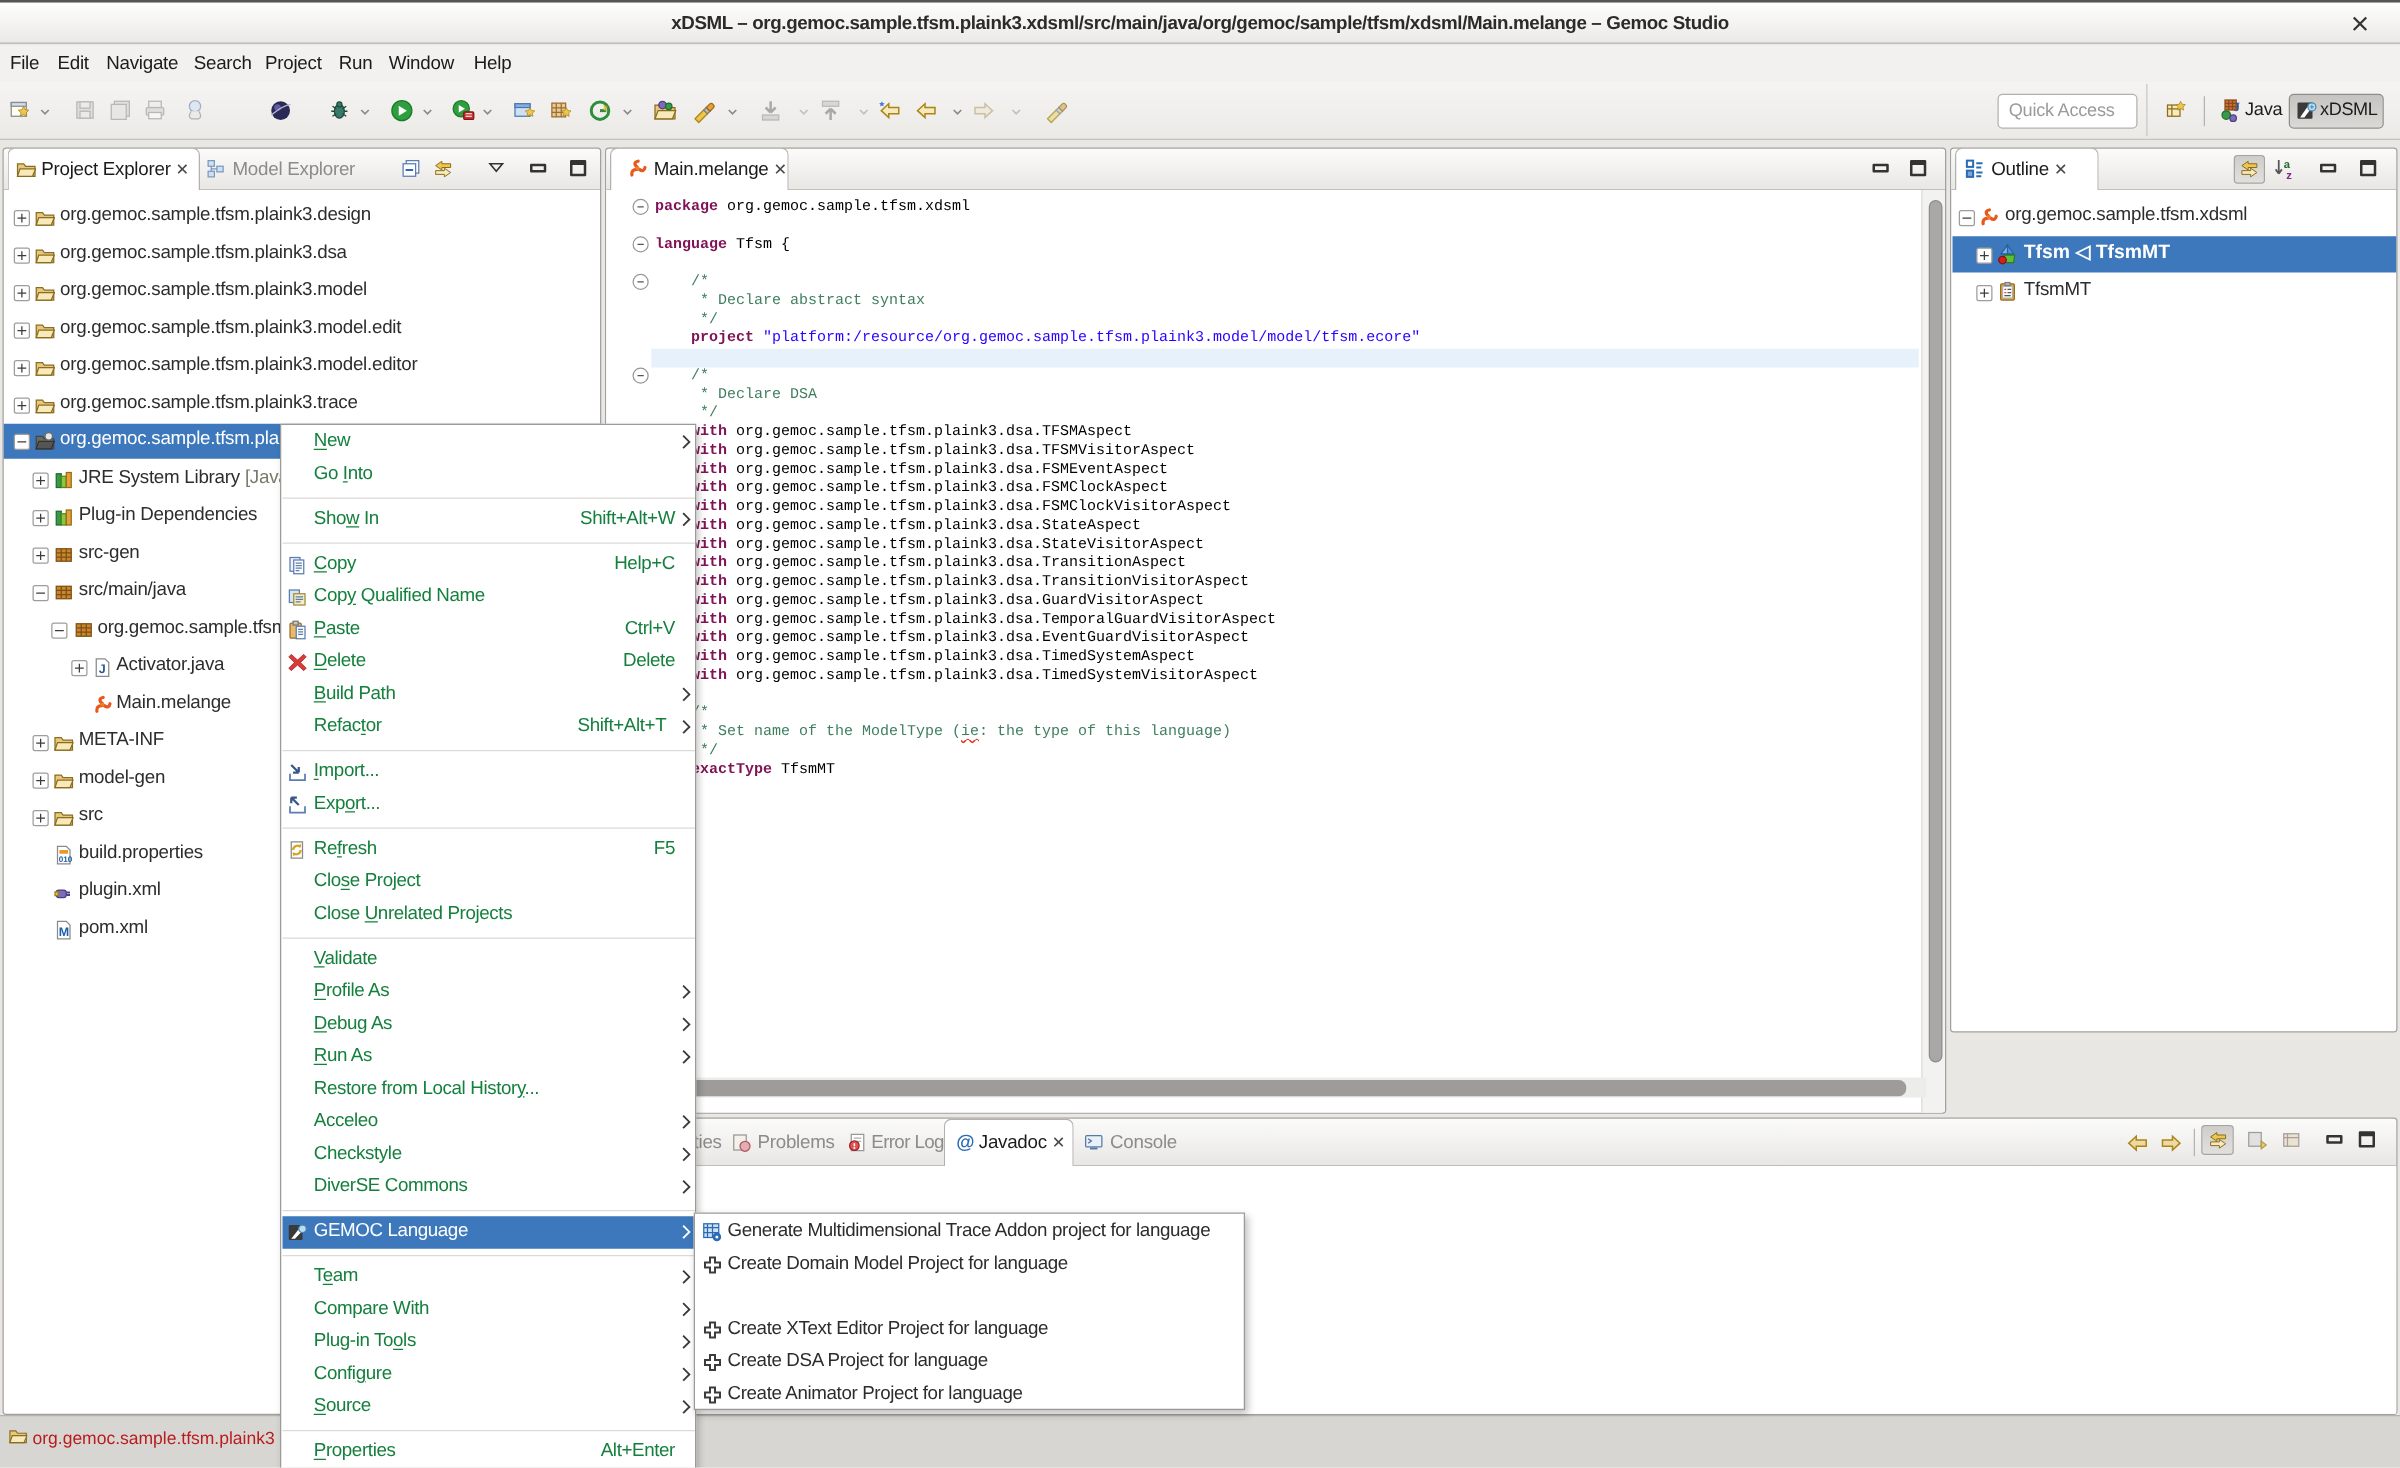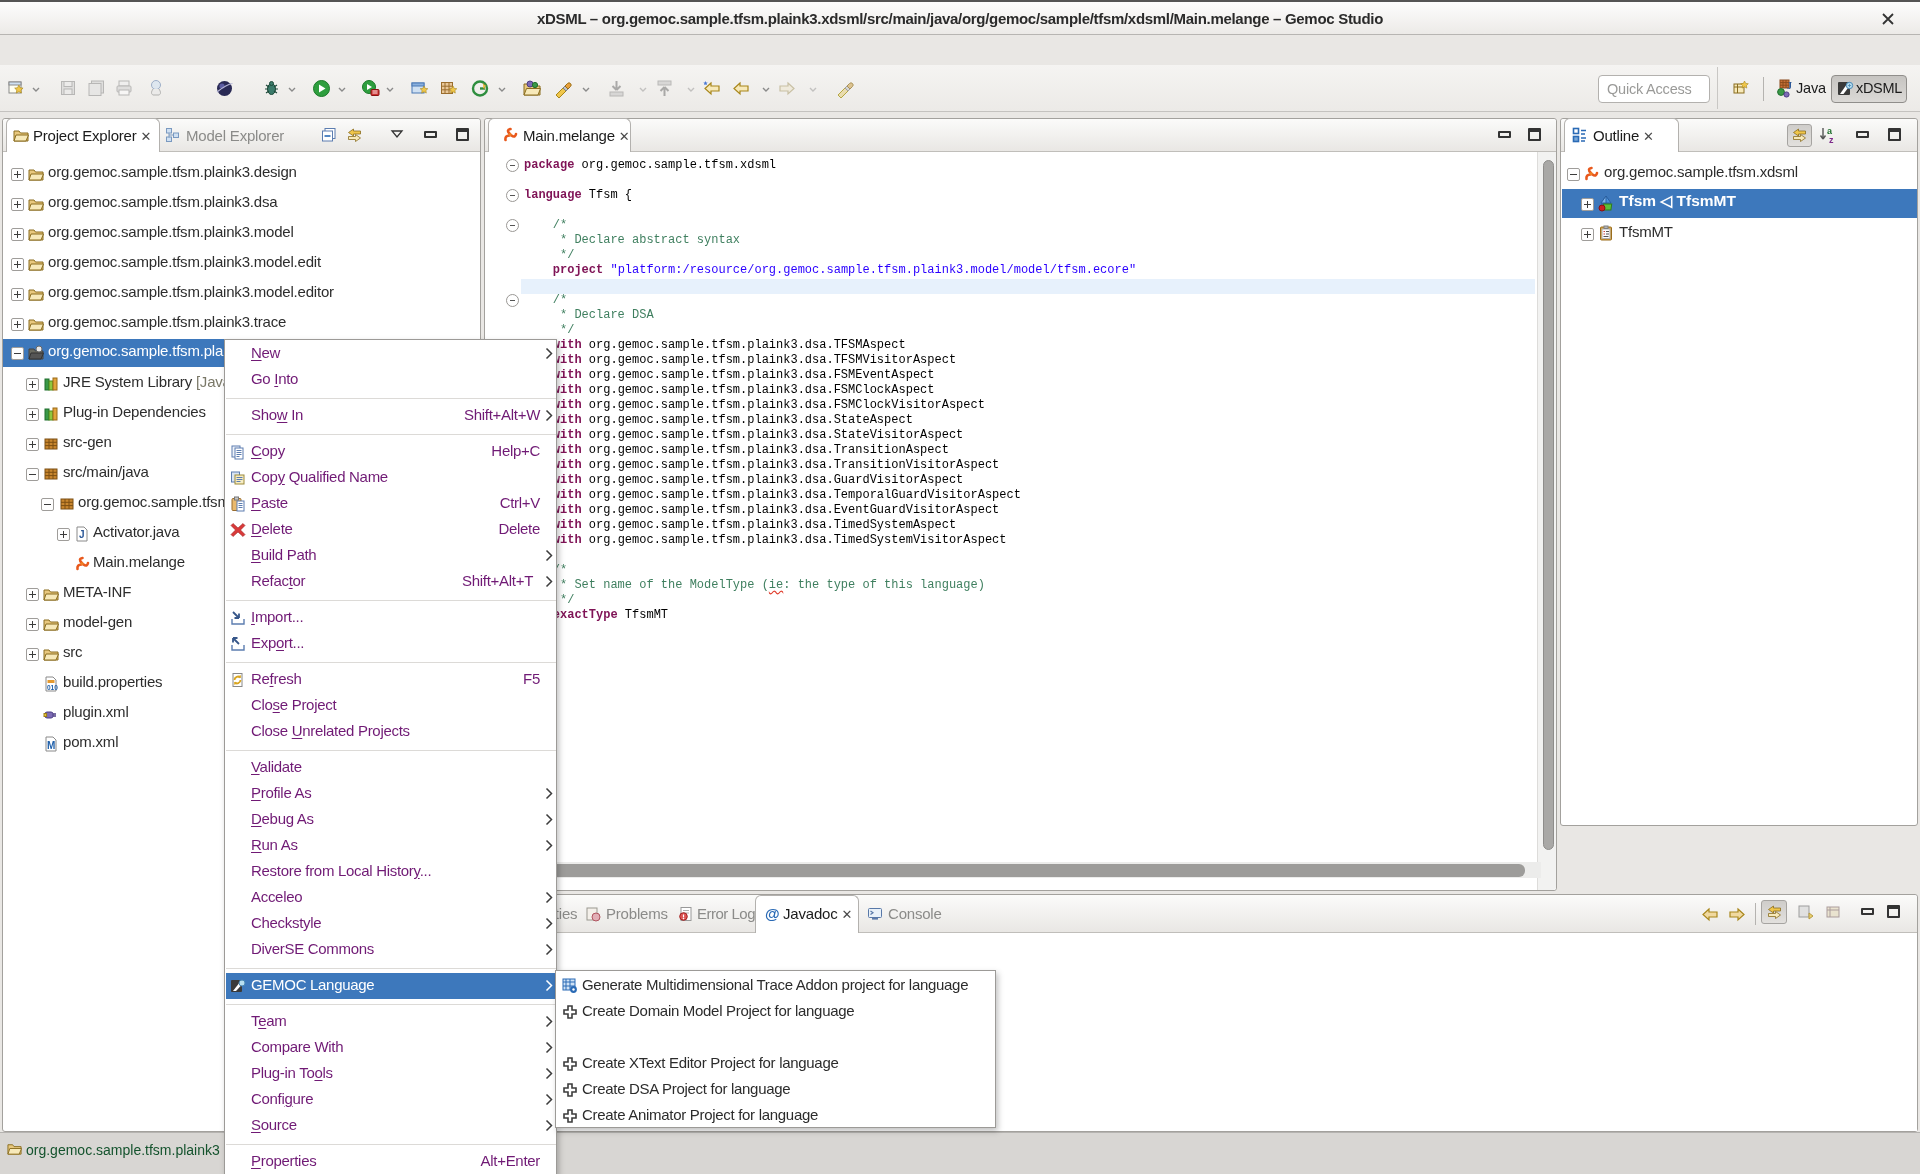--- a/index.html
+++ b/index.html
@@ -18,21 +18,21 @@
 .tabtxt{position:absolute;top:8px;font-size:15px;letter-spacing:-0.2px;color:#1b1b1b;white-space:nowrap}
 .tabgray{color:#8b8b89}
 .x{font-size:13px;color:#4a4a4a}
 
 .trow{position:absolute;height:22px;font-size:15px;letter-spacing:-0.2px;white-space:nowrap}
 .exp{position:absolute;width:13px;height:13px;border:1px solid #9f9d9a;background:#fefefe;border-radius:2px}
 .exp i{position:absolute;left:2px;right:2px;top:5px;height:1px;background:#3c3c3c}
 .exp.p b{position:absolute;top:2px;bottom:2px;left:5px;width:1px;background:#3c3c3c}
 
 #ctx{left:224px;top:339px;width:333px;height:840px;background:#fff;border:1px solid #9c9a97;box-shadow:2px 3px 6px rgba(0,0,0,.25)}
-.mi{position:absolute;left:1px;width:329px;height:26px;font-size:15px;letter-spacing:-0.3px;color:#701a75}
+.mi{position:absolute;left:1px;width:329px;height:26px;font-size:15px;letter-spacing:-0.3px;color:#15803d}
 .mi .lbl{position:absolute;left:25px;top:3px;white-space:nowrap}
 .mi .sc{position:absolute;right:15px;top:3px}
 .mi .ar{position:absolute;right:2px;top:6px;width:8px;height:13px}
 .msep{position:absolute;left:1px;width:330px;height:1px;background:#dcdad7}
 .mi.hl{background:#3d78bc;color:#fff}
 u{text-decoration:underline;text-underline-offset:2px}
 
 #sub{left:555px;top:970px;width:441px;height:158px;background:#fff;border:1px solid #9c9a97;box-shadow:2px 3px 6px rgba(0,0,0,.25)}
 .si{position:absolute;left:1px;width:437px;height:26px;font-size:15px;letter-spacing:-0.3px;color:#2c2c2c}
 .si .lbl{position:absolute;left:25px;top:3px;white-space:nowrap}
@@ -194,20 +194,30 @@
         </symbol>
 </defs>
     </svg>
 
 <div class="abs" id="titlebar"></div>
 <div class="abs" id="title">xDSML – org.gemoc.sample.tfsm.plaink3.xdsml/src/main/java/org/gemoc/sample/tfsm/xdsml/Main.melange – Gemoc Studio</div>
 <svg class="i" style="left:1881px;top:12px" width="14" height="14" viewBox="0 0 14 14">
       <path d="M2 2 L12 12 M12 2 L2 12" stroke="#333" stroke-width="1.8"></path>
     </svg>
 
+<div class="abs" id="menubar">
+<span style="left:8px">File</span>
+      <span style="left:46px">Edit</span>
+      <span style="left:85px">Navigate</span>
+      <span style="left:155px">Search</span>
+      <span style="left:212px">Project</span>
+      <span style="left:271px">Run</span>
+      <span style="left:311px">Window</span>
+      <span style="left:379px">Help</span>
+</div>
 
 <div class="abs" id="toolbar">
   <svg class="i" style="left:8px;top:15px" width="17" height="17" viewBox="0 0 17 17">
         <rect x="1" y="2" width="12" height="11" fill="#fffef0" stroke="#8a8a8a"></rect>
         <rect x="1" y="2" width="12" height="3" fill="#cfe0f2" stroke="#8a8a8a"></rect>
         <path d="M12.5 8 l1.4 2.8 3 .4 -2.2 2.1 .5 3 -2.7-1.5 -2.7 1.5 .5-3 -2.2-2.1 3-.4z" fill="#f0c64a" stroke="#a8861a" stroke-width=".7" transform="translate(-1,-2.5) scale(.95)"></path>
       </svg>
   <svg class="i chev" style="left:32px;top:22px" viewBox="0 0 8 5">
         <path d="M1 1 L4 4 L7 1" fill="none" stroke="#8a8a8a" stroke-width="1.4"></path>
       </svg>
@@ -667,21 +677,21 @@
     <div class="abs mm" style="left:1376px;top:13px"></div>
     <div class="abs mx" style="left:1402px;top:10px"></div>
   </div>
   <div class="abs" style="left:0;top:38px;right:0;bottom:0;background:#fff"></div>
 </div>
 
 <div class="abs" id="statusbar" style="left:0;top:1132px;width:1920px;height:42px;background:#d8d6d3;border-top:1px solid #b5b3b0">
   <svg class="i" style="left:7px;top:8px" width="15" height="15">
         <use href="#pfold"></use>
       </svg>
-  <div class="abs" style="left:26px;top:9px;font-size:14px;color:#14532d">org.gemoc.sample.tfsm.plaink3</div>
+  <div class="abs" style="left:26px;top:9px;font-size:14px;color:#b91c1c">org.gemoc.sample.tfsm.plaink3</div>
 </div>
 
 <div class="abs" id="ctx">
   <div class="mi" style="top:1px">
         <span class="lbl"><u>N</u>ew</span>
         <svg class="ar" viewBox="0 0 8 13">
           <path d="M1.5 1.5 L6.5 6.5 L1.5 11.5" fill="none" stroke="#3c3c3c" stroke-width="1.5"></path>
         </svg>
       </div>
   <div class="mi" style="top:27px">

